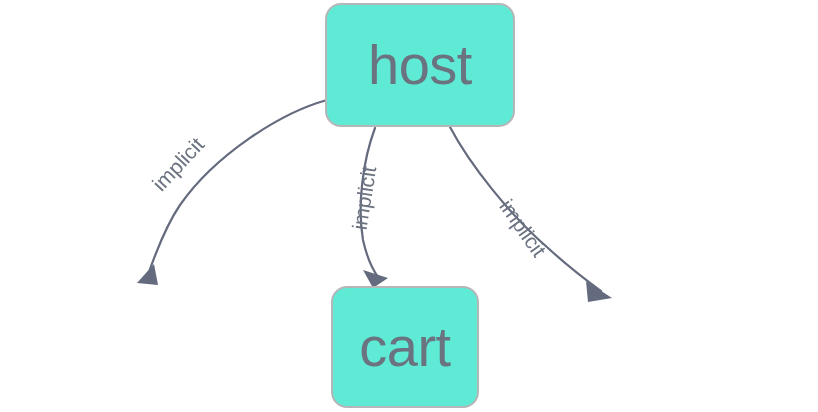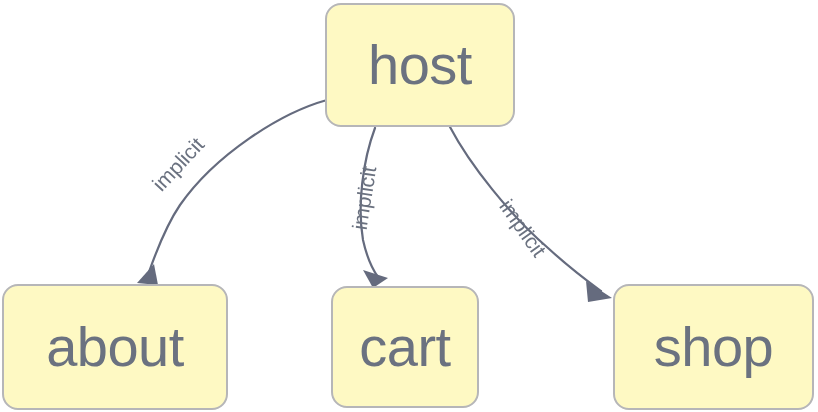--- a/index.html
+++ b/index.html
@@ -21,21 +21,21 @@
   #edge-layer {
     position: absolute;
     left: 0;
     top: 0;
     width: 818px;
     height: 412px;
   }
   .node {
     position: absolute;
     box-sizing: border-box;
-    background: #fef9c3;
+    background: #5eead4;
     border: 2px solid #b6b6b8;
     border-radius: 16px;
     display: flex;
     align-items: center;
     justify-content: center;
     z-index: 5;
   }
   .node-label {
     color: #6b7280;
     font-family: "Liberation Sans", sans-serif;
@@ -130,31 +130,25 @@
     <g>
       <path class="edge-path" d="M 450 127 C 470 165, 510 215, 548 248 C 572 270, 590 283, 601 291"></path>
       <polygon class="edge-head" points="586,281 612,298 588,302"></polygon>
     </g>
   </svg>
 
   <div class="node" id="node-host">
     <span class="node-label">host</span>
   </div>
 
-  <div class="node" id="node-about">
-    <span class="node-label">about</span>
-  </div>
 
   <div class="node" id="node-cart">
     <span class="node-label">cart</span>
   </div>
 
-  <div class="node" id="node-shop">
-    <span class="node-label">shop</span>
-  </div>
 
   <div class="edge-label" id="edge-label-about">implicit</div>
 
   <div class="edge-label" id="edge-label-cart">implicit</div>
 
   <div class="edge-label" id="edge-label-shop">implicit</div>
 
 </div>
 
 </body></html>

